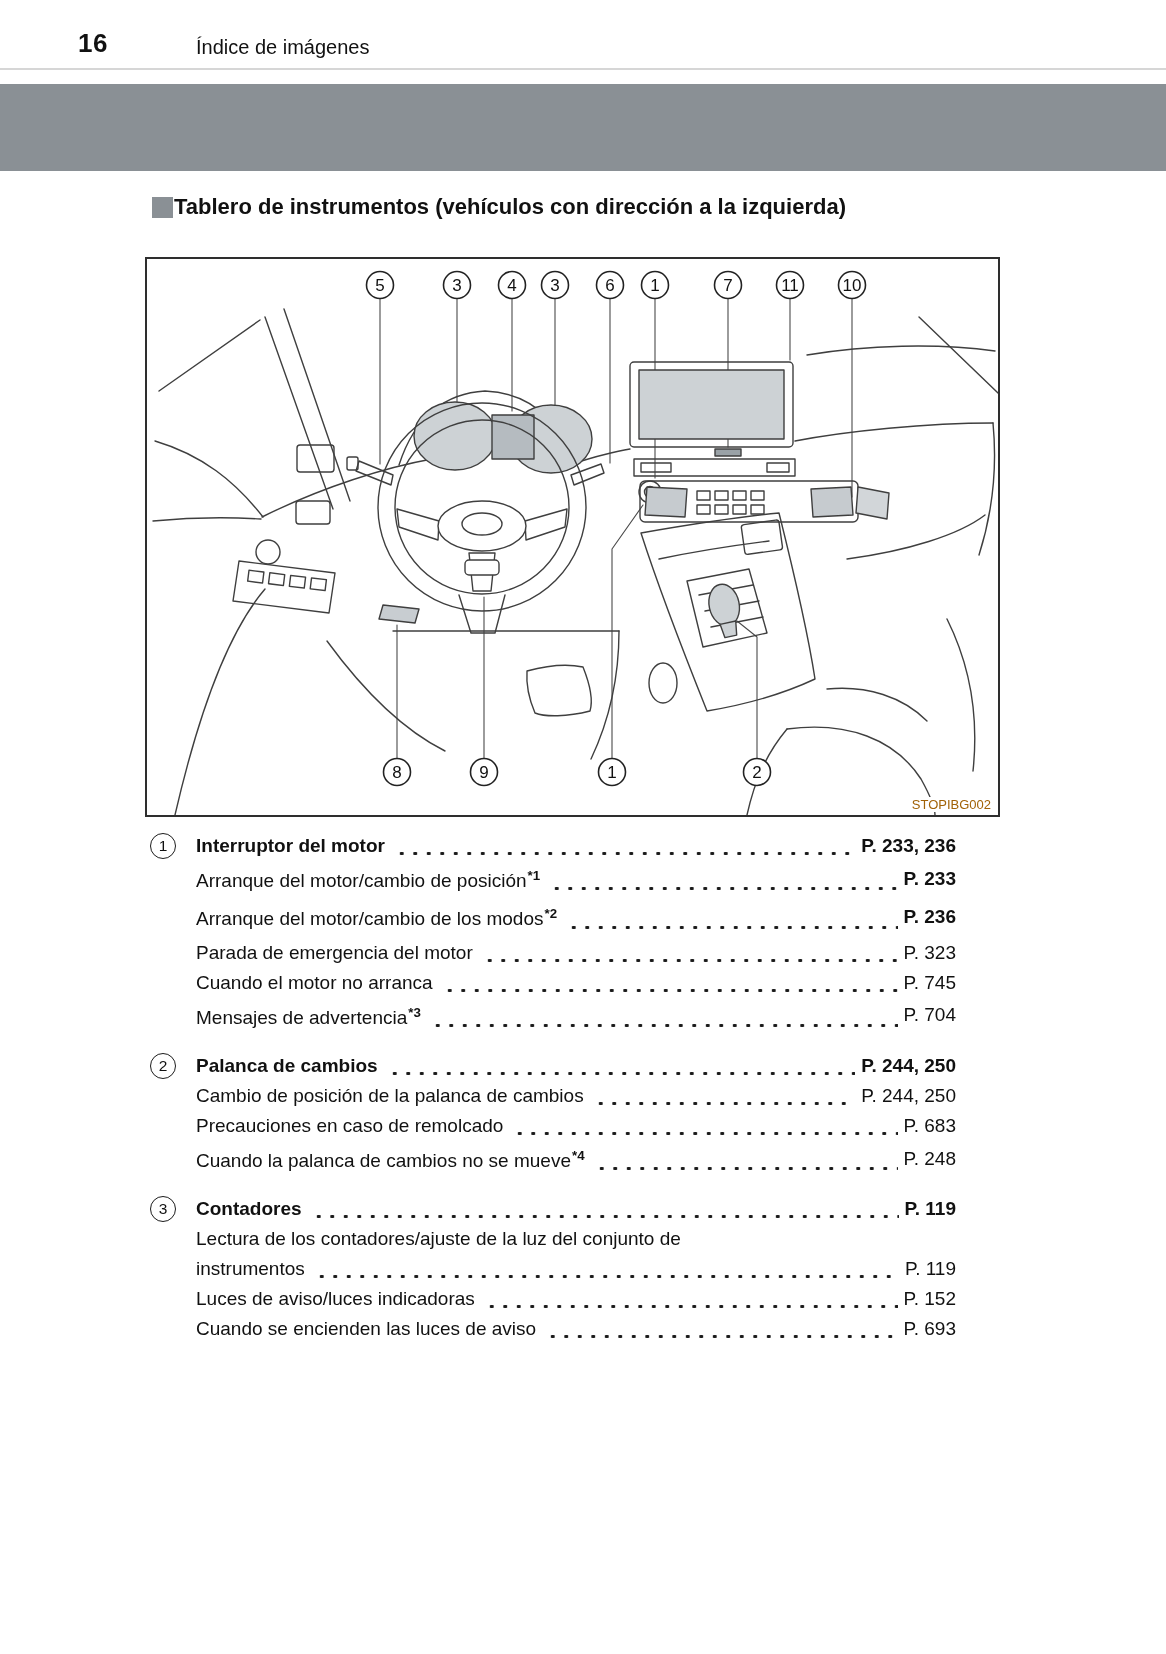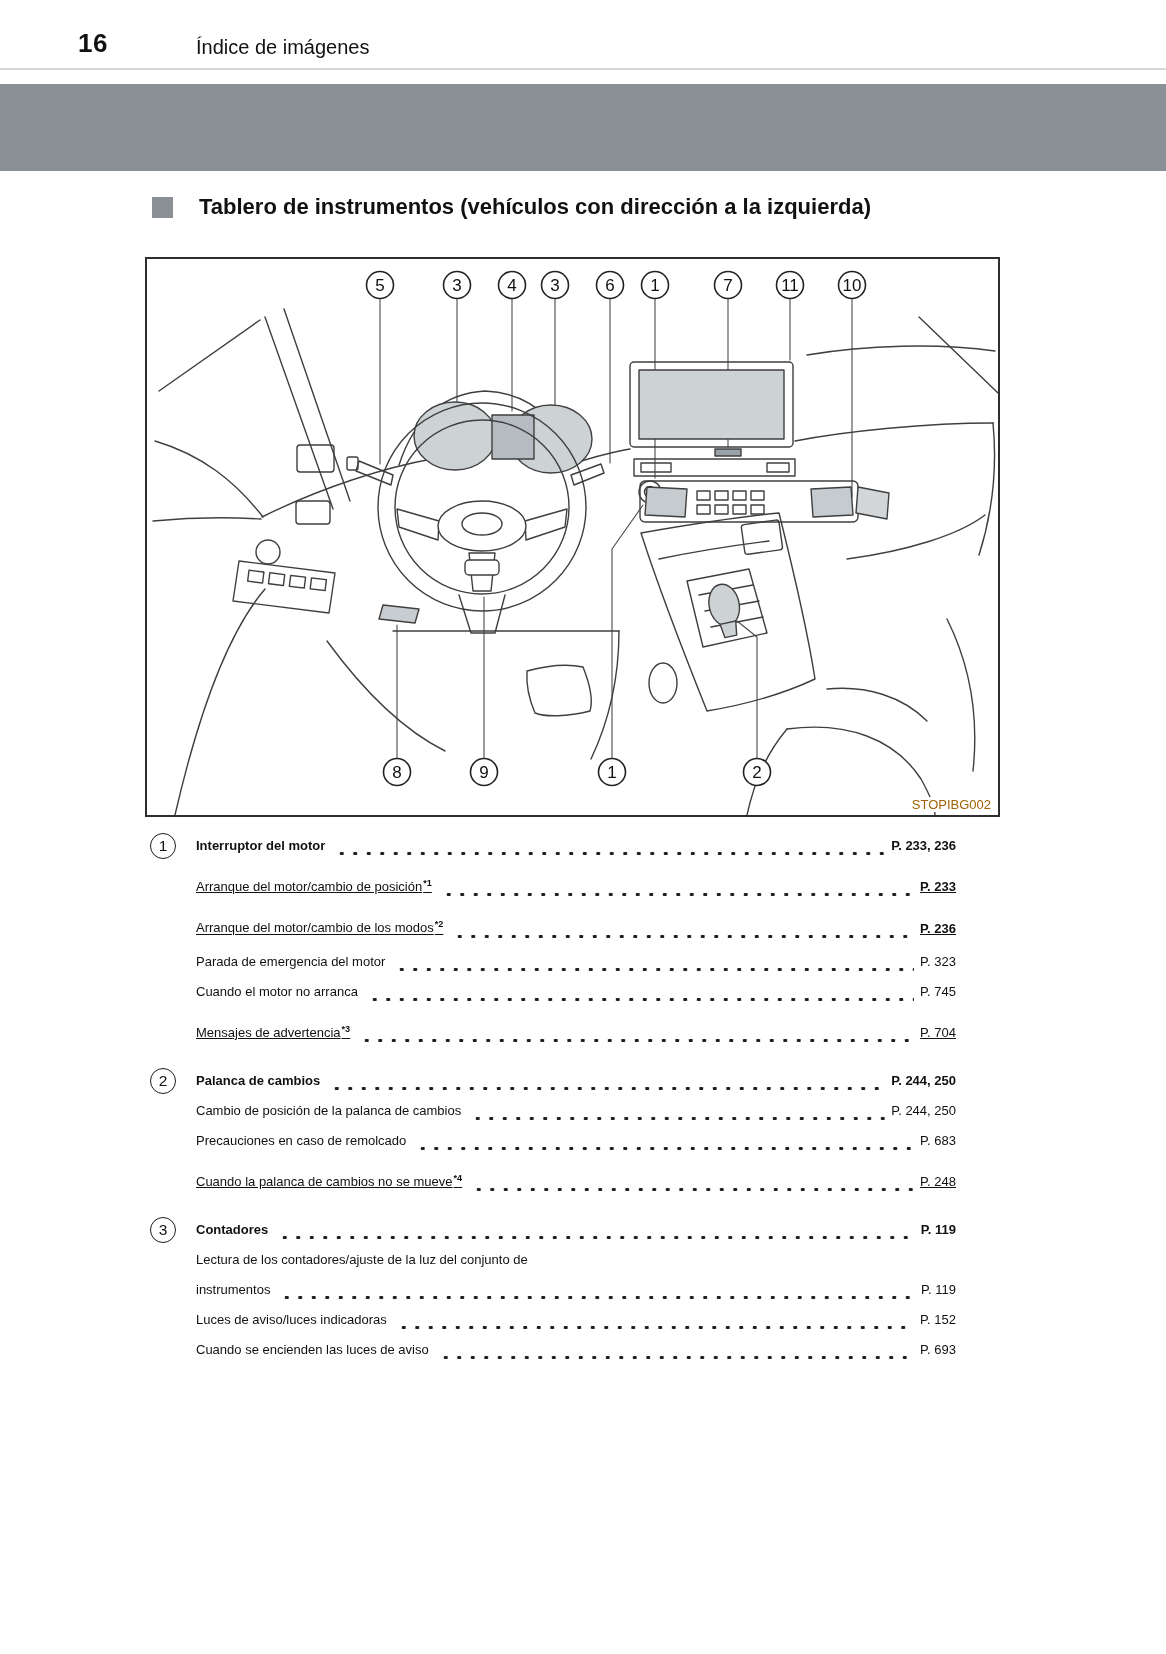--- a/index.html
+++ b/index.html
@@ -10,38 +10,38 @@
     font-family:"Liberation Sans", sans-serif; overflow:hidden;
   }
 
   
   .page-num { position:absolute; left:78px; top:28px; font-size:26px; font-weight:bold; letter-spacing:.5px; }
   .header-title { position:absolute; left:196px; top:36px; font-size:20px; }
   .top-rule { position:absolute; left:0; top:68px; width:100%; border-top:2px solid #d6d6d6; }
   .banner { position:absolute; left:0; top:84px; width:100%; height:87px; }
 
   
-  .section-head { position:absolute; left:110px; top:194px; display:flex; align-items:center; gap:26px;padding-left:42px; }
+  .section-head { position:absolute; left:110px; top:194px; display:flex; align-items:center; gap:1px;padding-left:42px; }
   .bullet { width:21px; height:21px; flex:0 0 21px; }
   .section-title { font-size:22px; font-weight:bold; white-space:nowrap; }
 
   
   .figure { position:absolute; left:145px; top:257px; width:855px; height:560px; border:2px solid #2e2e2e; background:#fff; }
   .figure svg { display:block; width:851px; height:556px; }
   .figure-code { position:absolute; right:7px; bottom:3px; font-size:13px; color:#a16207; background:#fff; padding-left:4px; }
 
   
   .index { position:absolute; left:150px; top:831px; width:806px; }
   .entry { display:flex; margin-bottom:15px; }
   .badge-col { flex:0 0 46px; padding-top:2px; }
   .badge { width:26px; height:26px; border:1.6px solid #1c1c1c; border-radius:50%;
            display:flex; align-items:center; justify-content:center; font-size:15.5px; }
   .rows { flex:1; min-width:0; }
-  .row { display:flex; align-items:flex-end; line-height:30px; font-size:13px; }
-  .sup-row { margin-top:7px; margin-bottom:3px;text-decoration:underline; }
+  .row { display:flex; align-items:center; line-height:30px; font-size:19px; }
+  .sup-row { margin-bottom:3px; }
   .bold { font-weight:bold; }
   .lbl { white-space:nowrap; }
   .pg { white-space:nowrap; }
   .leader {
     flex:1 1 auto; height:5px; margin:0 6px 5px 10px; align-self:flex-end;
     background-image:radial-gradient(circle, #1b1b1b 1.7px, transparent 2px);
     background-size:13.5px 5px; background-repeat:repeat-x; background-position:0 50%;
   }
   sup.fn { font-size:70%; font-weight:bold; margin-left:1px; }
 </style>

